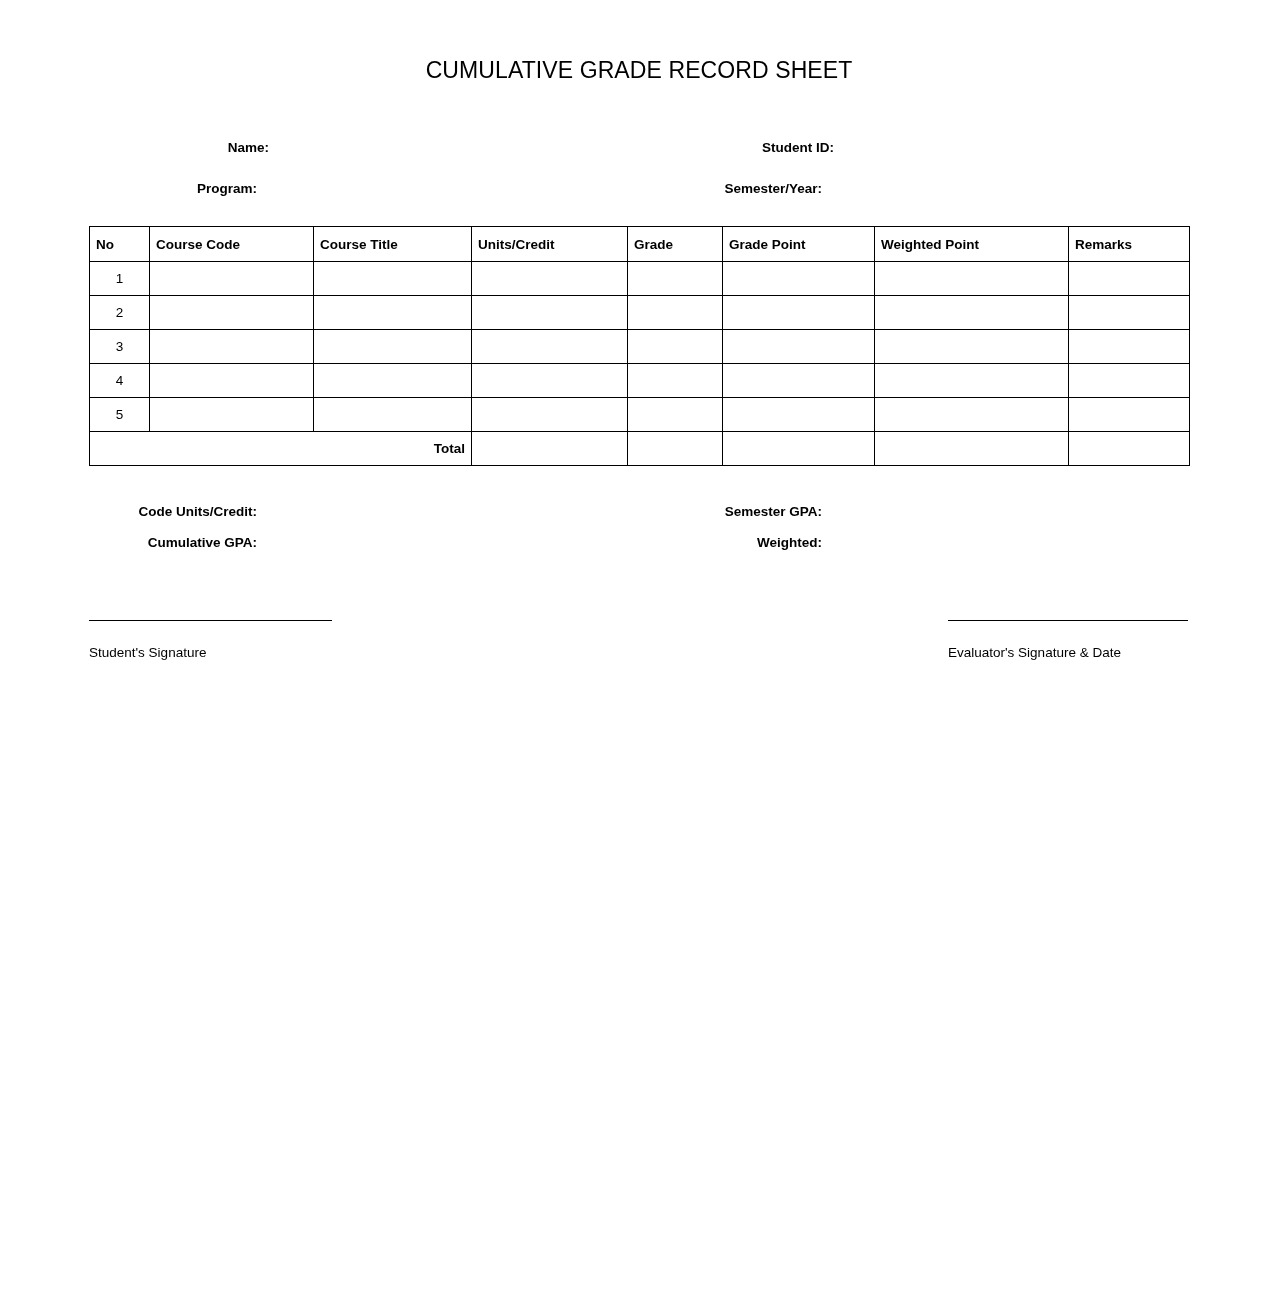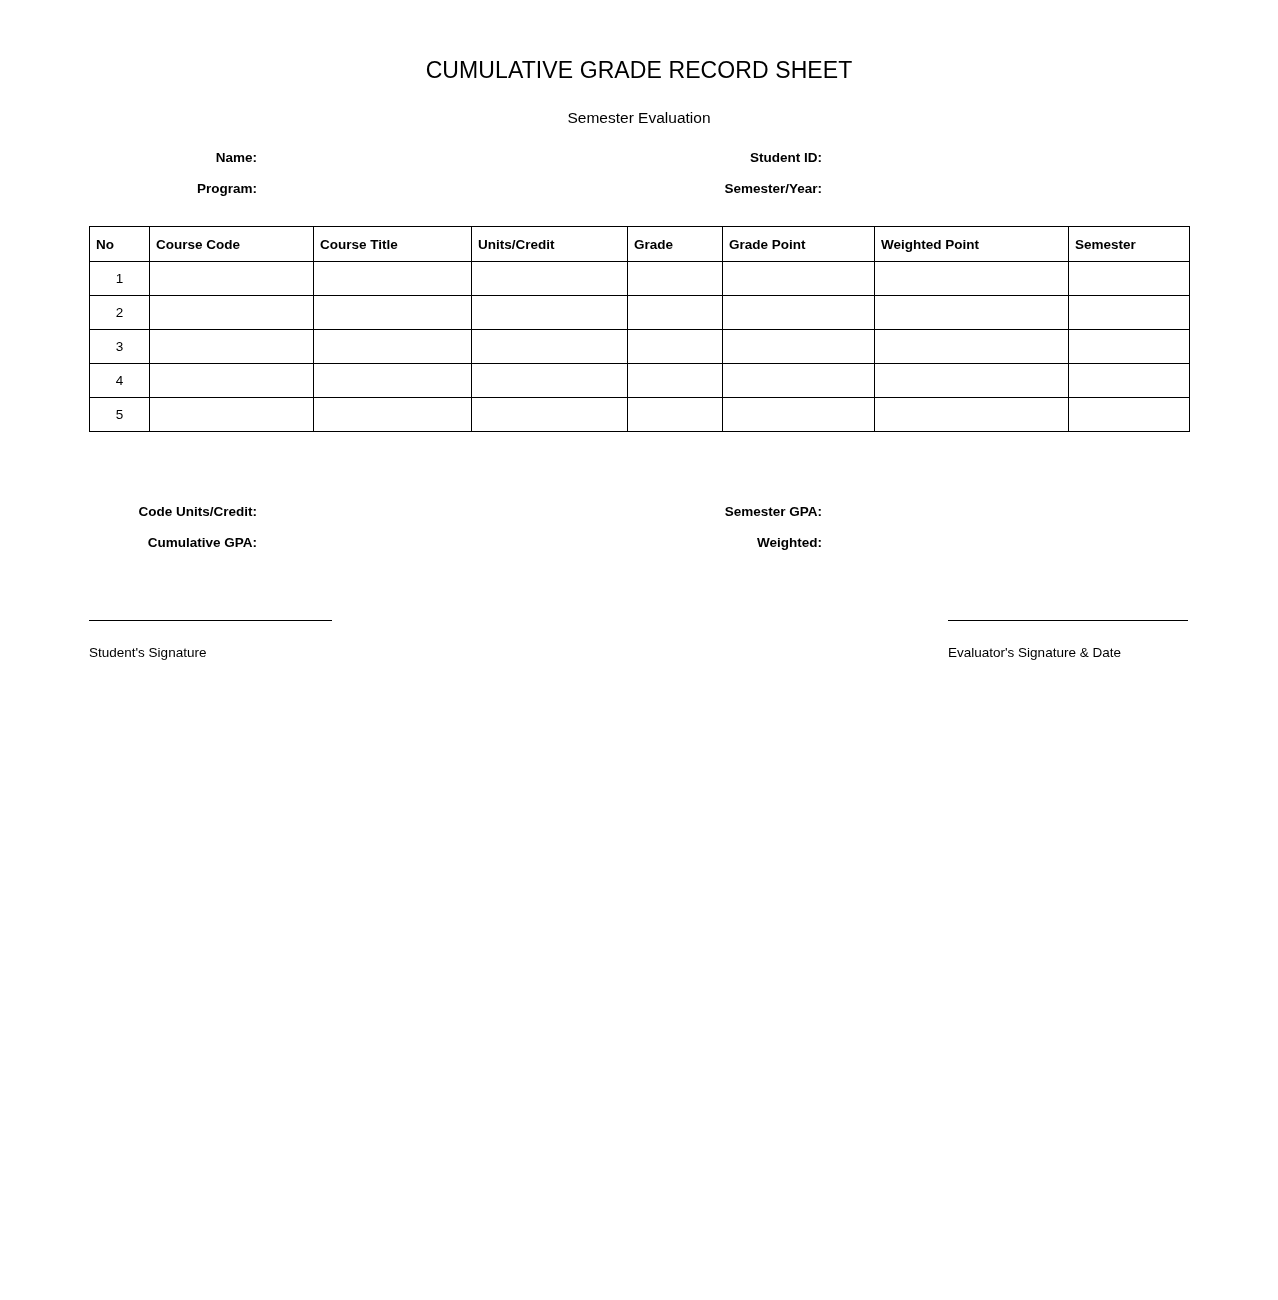--- a/index.html
+++ b/index.html
@@ -50,21 +50,21 @@
   .field-label {
     position: absolute;
     font-size: 13.5px;
     font-weight: 700;
     white-space: nowrap;
     text-align: right;
   }
   .col-left  { left: 0px;   width: 257px; }
   .col-right { left: 400px; width: 422px; }
 
-  .row-name      { top: 150px; }
+  .row-name      { top: 140px; padding-left: 12px; }
   .row-program   { top: 181px; }
   .row-totunits  { top: 504px; }
   .row-cumgpa    { top: 535px; }
 
   
   .grade-table {
     position: absolute;
     left: 89px;
     top: 226px;
     width: 1100px;
@@ -123,21 +123,20 @@
   }
   .sig-student   { left: 89px;  top: 620px; width: 243px; }
   .sig-evaluator { left: 948px; top: 620px; width: 240px; }
 </style>
 </head>
 <body>
 
 <div class="page">
 
   <div class="doc-title">CUMULATIVE GRADE RECORD SHEET</div>
-  <div class="doc-subtitle">Semester Evaluation</div>
 
   <div class="field-label col-left row-name">Name:</div>
   <div class="field-label col-right row-name">Student ID:</div>
 
   <div class="field-label col-left row-program">Program:</div>
   <div class="field-label col-right row-program">Semester/Year:</div>
 
   <table class="grade-table">
     <colgroup>
       <col class="cw-no">
@@ -151,21 +150,21 @@
     </colgroup>
     <thead>
       <tr>
         <th>No</th>
         <th>Course Code</th>
         <th>Course Title</th>
         <th>Units/Credit</th>
         <th>Grade</th>
         <th>Grade Point</th>
         <th>Weighted Point</th>
-        <th>Semester</th>
+        <th>Remarks</th>
       </tr>
     </thead>
     <tbody>
       <tr>
         <td class="rownum">1</td>
         <td class="blank"></td>
         <td class="blank"></td>
         <td class="blank"></td>
         <td class="blank"></td>
         <td class="blank"></td>
@@ -199,20 +198,28 @@
         <td class="blank"></td>
         <td class="blank"></td>
         <td class="blank"></td>
         <td class="blank"></td>
         <td class="blank"></td>
       </tr>
       <tr>
         <td class="rownum">5</td>
         <td class="blank"></td>
         <td class="blank"></td>
+        <td class="blank"></td>
+        <td class="blank"></td>
+        <td class="blank"></td>
+        <td class="blank"></td>
+        <td class="blank"></td>
+      </tr>
+      <tr>
+        <td class="total-label" colspan="3">Total</td>
         <td class="blank"></td>
         <td class="blank"></td>
         <td class="blank"></td>
         <td class="blank"></td>
         <td class="blank"></td>
       </tr>
     </tbody>
   </table>
 
   <div class="field-label col-left row-totunits">Code Units/Credit:</div>

